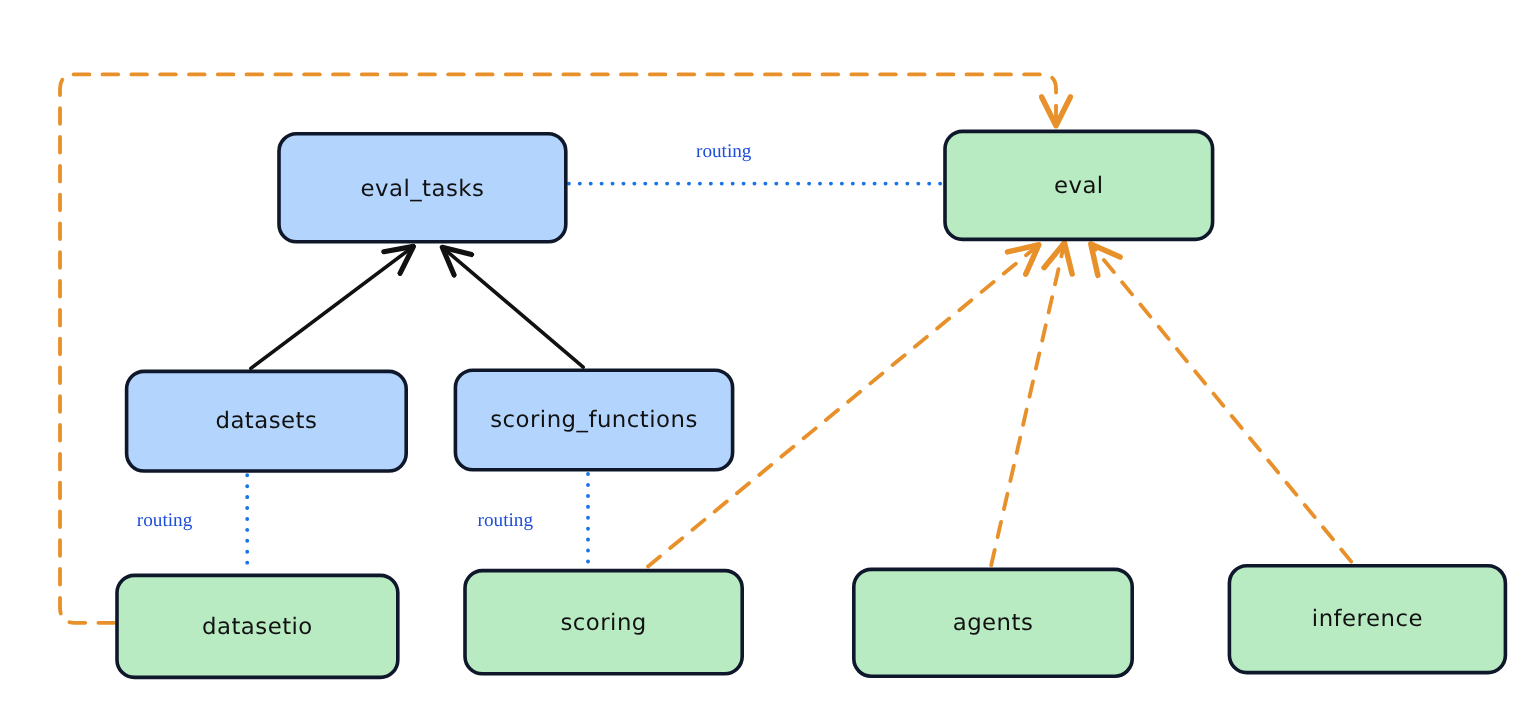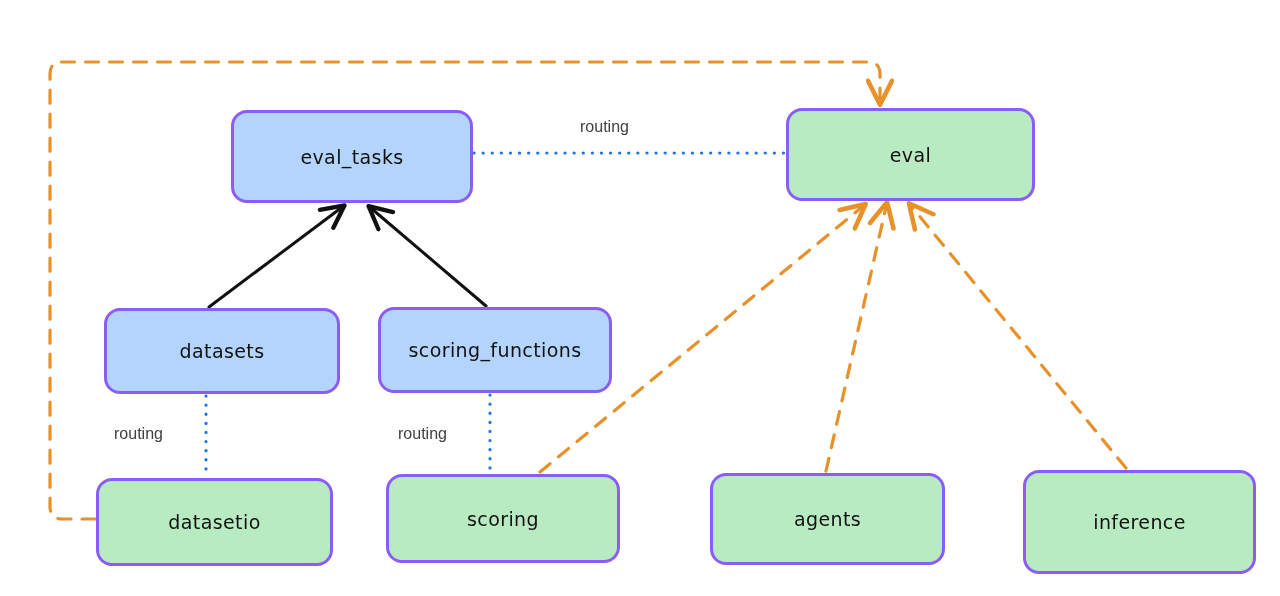--- a/index.html
+++ b/index.html
@@ -20,42 +20,42 @@
   #edges {
     position: absolute;
     left: 0;
     top: 0;
     width: 1280px;
     height: 596px;
   }
   .node {
     position: absolute;
     box-sizing: border-box;
-    border: 3px solid #8b5cf6;
+    border: 3px solid #0f172a;
     border-radius: 16px;
     display: flex;
     align-items: center;
     justify-content: center;
     z-index: 3;
   }
   .node.blue  { background: #b3d4fc; }
   .node.green { background: #b9ebc2; }
   .node-label {
     font-family: "DejaVu Sans", sans-serif;
     font-size: 19px;
     color: #111111;
     letter-spacing: 0.4px;
     white-space: nowrap;
     text-align: center;
   }
   .edge-label {
     position: absolute;
-    font-family: Liberation Sans, sans-serif;
+    font-family: Liberation Serif, serif;
     font-size: 16px;
-    color: #404040;
+    color: #1d4ed8;
     white-space: nowrap;
     z-index: 4;
   }
 </style>
 </head>
 <body>
 
 <div id="canvas">
 
   <svg id="edges" viewBox="0 0 1280 596" xmlns="http://www.w3.org/2000/svg">
@@ -84,21 +84,21 @@
 
     <path d="M 826 471 L 886 207" fill="none" stroke="#e8912a" stroke-width="3.2" stroke-linecap="round" stroke-dasharray="13 11" marker-end="url(#arrow-orange)"></path>
 
     <path d="M 1126 468 L 912 207" fill="none" stroke="#e8912a" stroke-width="3.2" stroke-linecap="round" stroke-dasharray="13 11" marker-end="url(#arrow-orange)"></path>
   </svg>
 
   <div class="node blue" style="left:231px; top:110px; width:242px; height:93px;">
     <span class="node-label">eval_tasks</span>
   </div>
 
-  <div class="node green" style="left:786px; top:108px; width:249px; height:93px;justify-content:center;">
+  <div class="node green" style="left:786px; top:108px; width:226px; height:93px;justify-content:center;">
     <span class="node-label">eval</span>
   </div>
 
   <div class="node blue" style="left:104px; top:308px; width:236px; height:86px;">
     <span class="node-label">datasets</span>
   </div>
 
   <div class="node blue" style="left:378px; top:307px; width:234px; height:86px;">
     <span class="node-label">scoring_functions</span>
   </div>
@@ -108,21 +108,21 @@
   </div>
 
   <div class="node green" style="left:710px; top:473px; width:235px; height:92px;">
     <span class="node-label">agents</span>
   </div>
 
   <div class="node green" style="left:386px; top:474px; width:234px; height:89px;">
     <span class="node-label">scoring</span>
   </div>
 
-  <div class="node green" style="left:1023px; top:470px; width:233px; height:104px;">
+  <div class="node green" style="left:1023px; top:470px; width:233px; height:92px;">
     <span class="node-label">inference</span>
   </div>
 
   <div class="edge-label" style="left:580px; top:118px;">routing</div>
 
   <div class="edge-label" style="left:114px; top:425px;">routing</div>
 
   <div class="edge-label" style="left:398px; top:425px;">routing</div>
 
 </div>

